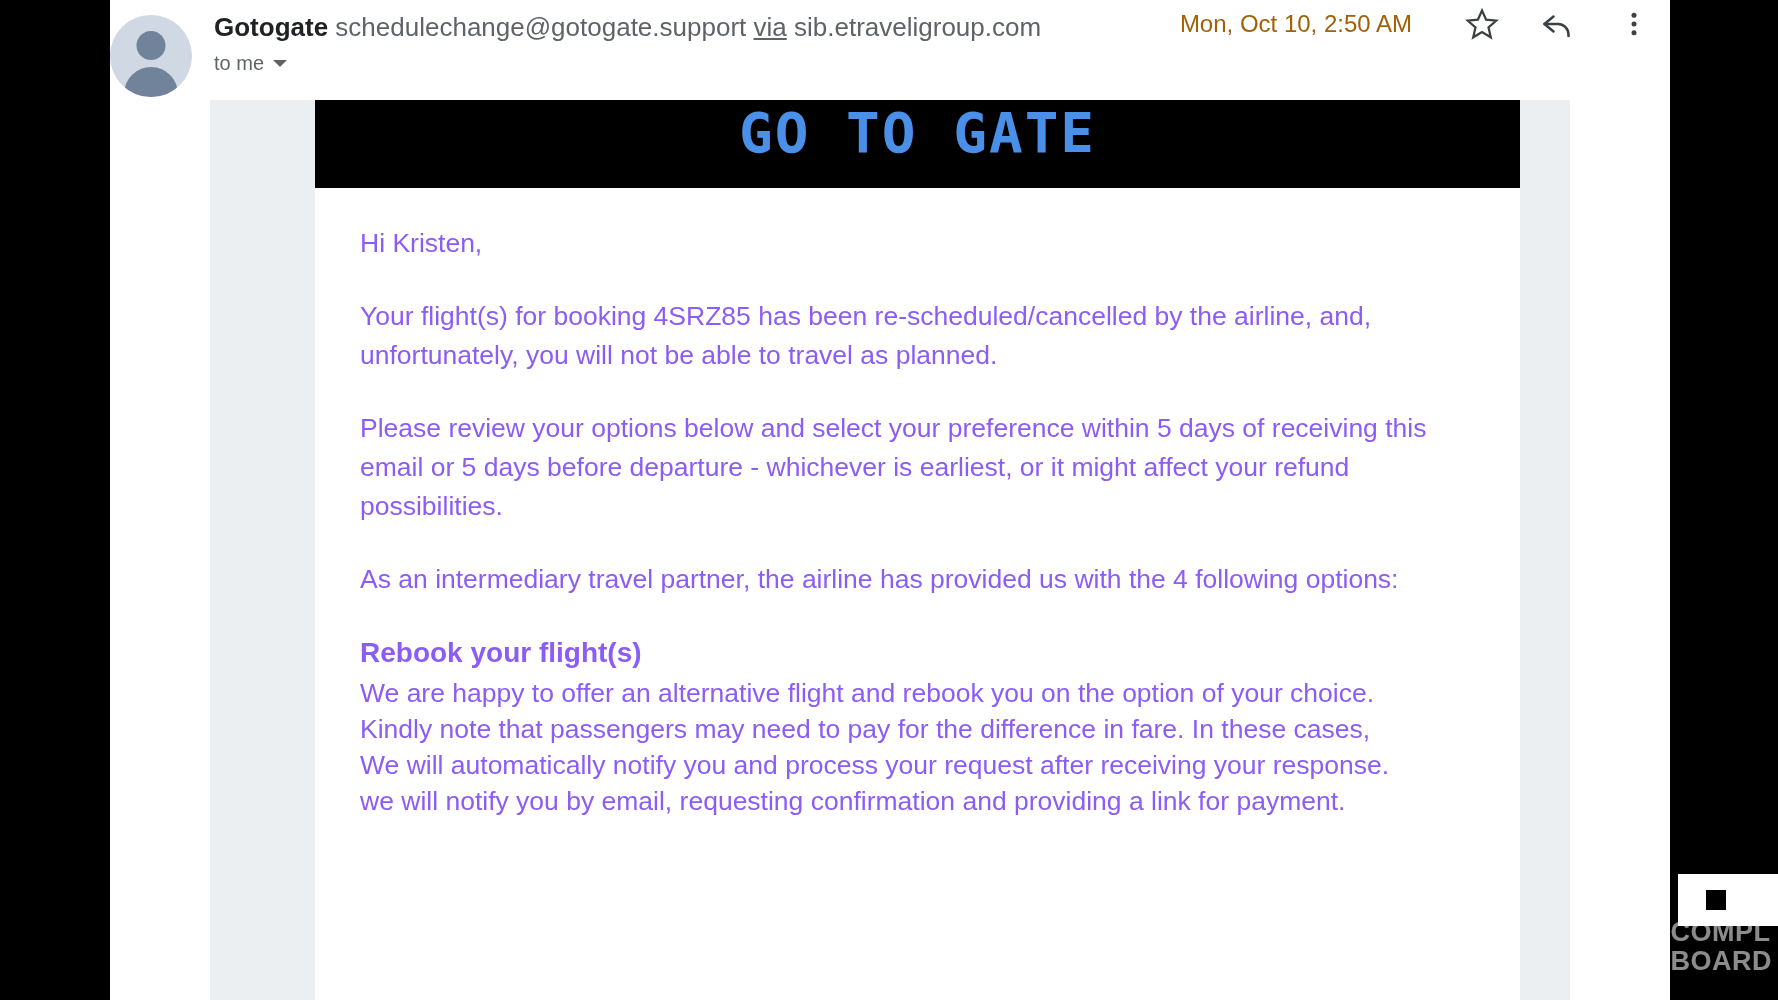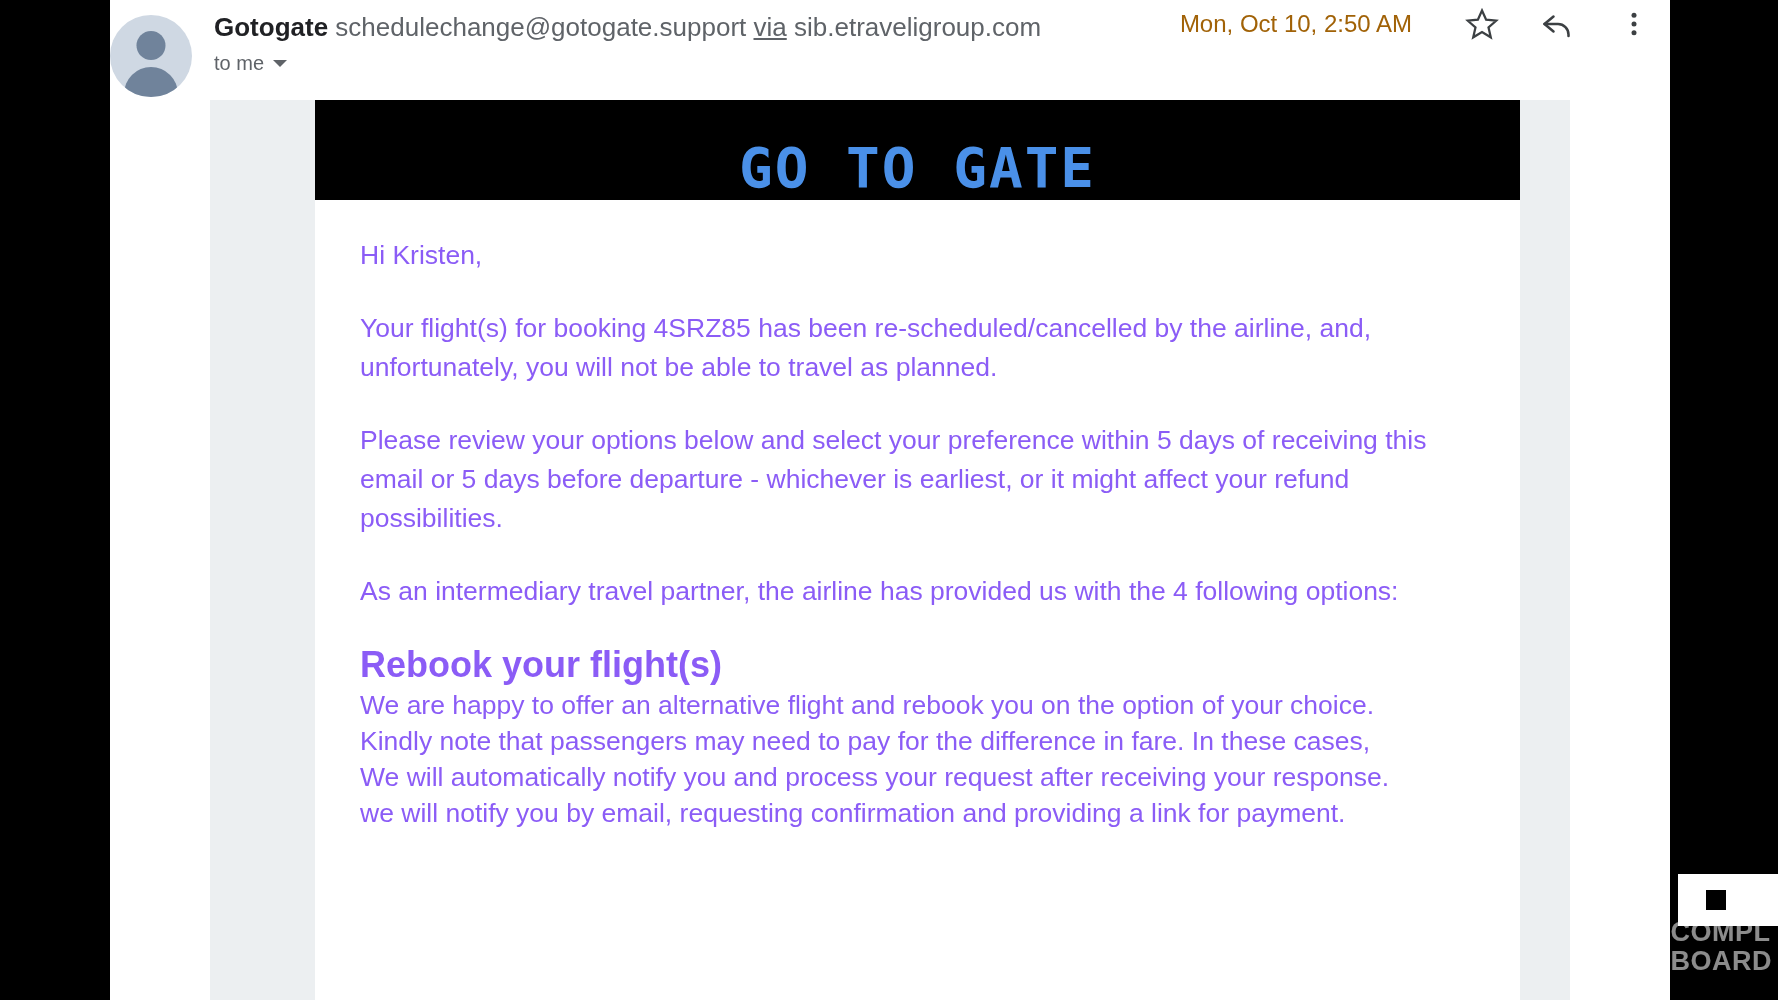--- a/index.html
+++ b/index.html
@@ -159,24 +159,24 @@
   .mail-card {
     position: absolute;
     left: 205px;
     top: 0px;
     width: 1205px;
     bottom: 0;
     background: #ffffff;
   }
 
   .brand-banner {
-    height: 100px;
+    height: 88px;
     background: #000000;
     display: flex;
-    align-items: flex-end;
+    align-items: flex-start;
     justify-content: center;
   }
   .brand-text {
     color: #4a90e8;
     font-family: "DejaVu Sans Mono", monospace;
     font-weight: bold;
     font-size: 56px;
     letter-spacing: 2px;
   }
 
@@ -184,21 +184,21 @@
     padding: 36px 45px 0 45px;
     color: #8b5cf6;
     font-size: 26.5px;
     line-height: 39px;
   }
   .mail-content p {
     margin: 0 0 34px 0;
   }
   .mail-content h3 {
     margin: 0 0 2px 0;
-    font-size: 36px;
+    font-size: 28px;
     font-weight: bold;
     line-height: 40px;
   }
   .mail-content .block-lines {
     margin: 0;
     line-height: 36px;
   }
 
   
   .watermark {

